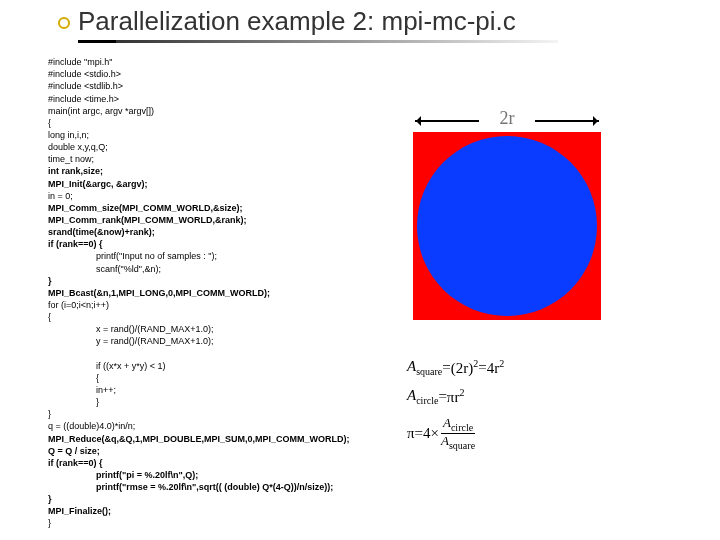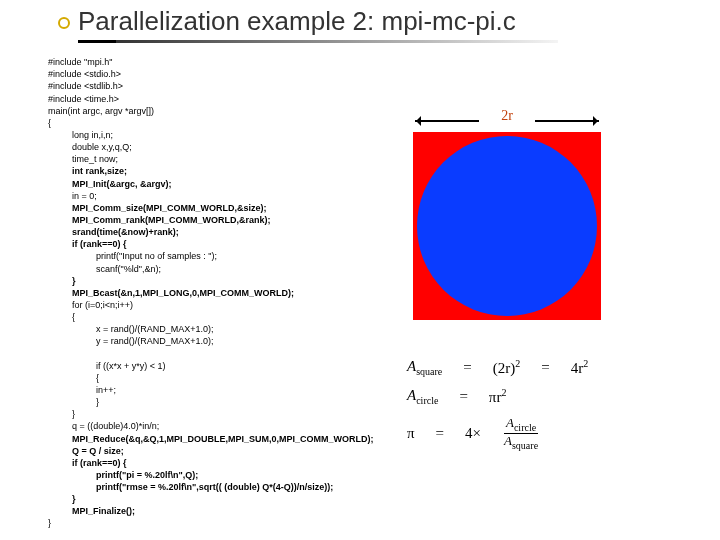--- a/index.html
+++ b/index.html
@@ -48,43 +48,43 @@
     position: absolute;
     left: 48px;
     top: 44px;
     font-family: Verdana, Arial, sans-serif;
     font-size: 9px;
     line-height: 1.35;
     color: #000;
     white-space: pre;
   }
   .code b { font-weight: bold; }
-  .ind1 { margin-left: 24px; display:block;}
+  .ind1 { display:block;}
   .ind2 { margin-left: 48px; display:block;}
   .figure {
     position: absolute;
     right: 26px;
     top: 132px;
     width: 188px;
   }
   .r-label {
     position: absolute;
     right: 26px;
     top: 108px;
     width: 188px;
     height: 24px;
   }
   .r-text {
     position: absolute;
     left: 50%;
     top: 0;
     transform: translateX(-50%);
-    font-size: 14px;
+    font-size: 18px;
     font-family: "Times New Roman", serif;
-    color: #c2410c;
+    color: #737373;
   }
   .r-arrow {
     position: absolute;
     top: 12px;
     height: 2px;
     background: #000;
   }
   .r-arrow.left { left: 2px; width: 64px; }
   .r-arrow.right { right: 2px; width: 64px; }
   .r-arrow::before, .r-arrow::after {
@@ -115,21 +115,21 @@
     top: 358px;
     width: 200px;
     font-family: "Times New Roman", serif;
     font-size: 15px;
     color: #000;
   }
   .formulas .row {
     margin-bottom: 10px;
     display: flex;
     align-items: center;
-    gap: 21px;
+    gap: 0;
   }
   .sub { font-size: 10px; vertical-align: sub; }
   .sup { font-size: 10px; vertical-align: super; }
   .frac {
     display: inline-flex;
     flex-direction: column;
     align-items: center;
     font-size: 13px;
     line-height: 1;
   }

